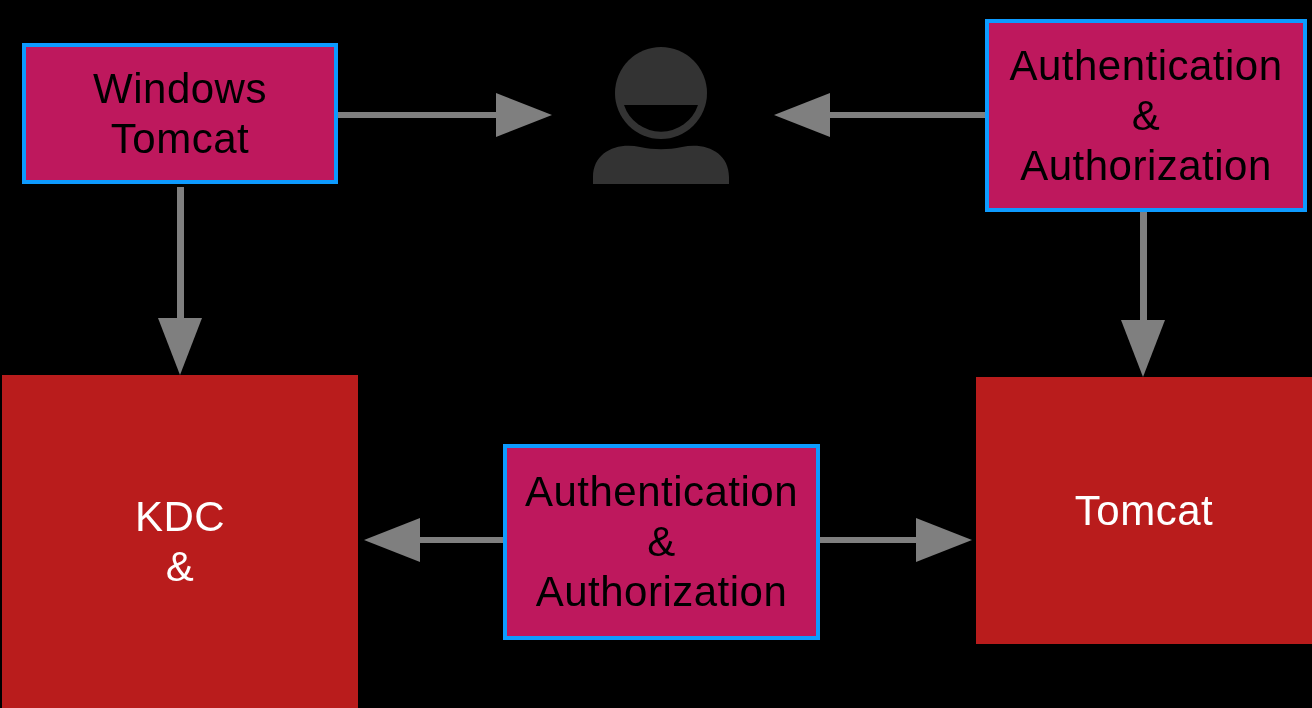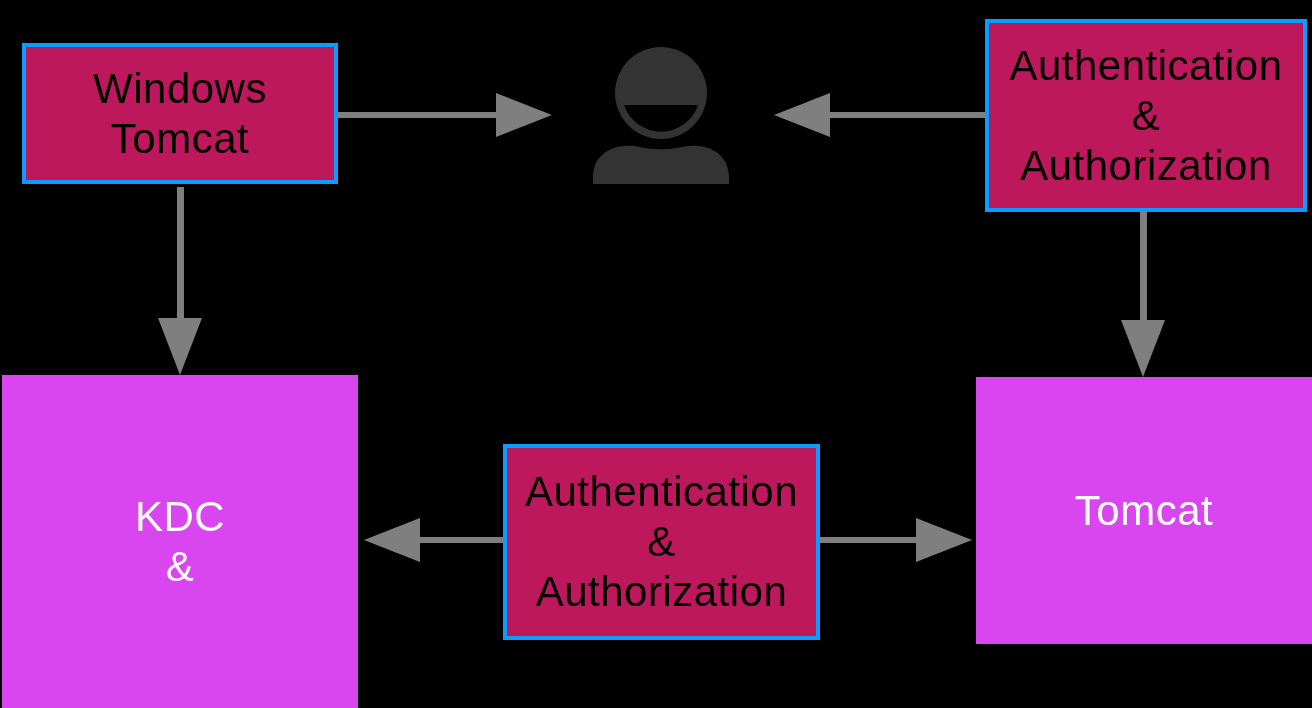--- a/index.html
+++ b/index.html
@@ -34,21 +34,21 @@
     font-size: 42px;
     line-height: 50px;
     letter-spacing: 0.5px;
   }
   .box-white {
     background: #be185d;
     border: 4px solid #0d9bff;
     color: #000000;
   }
   .box-blue {
-    background: #d946ef;
+    background: #b91c1c;
     color: #ffffff;
   }
   .node span { display: block; }
 
   
   #windows-logon { left: 22px;  top: 43px;  width: 316px; height: 141px; }
   #auth-top      { left: 985px; top: 19px;  width: 322px; height: 193px; }
   #auth-center   { left: 503px; top: 444px; width: 317px; height: 196px; }
   #kdc-ldap      { left: 2px;   top: 375px; width: 356px; height: 333px; }
   #tomcat        { left: 976px; top: 377px; width: 336px; height: 267px; }

